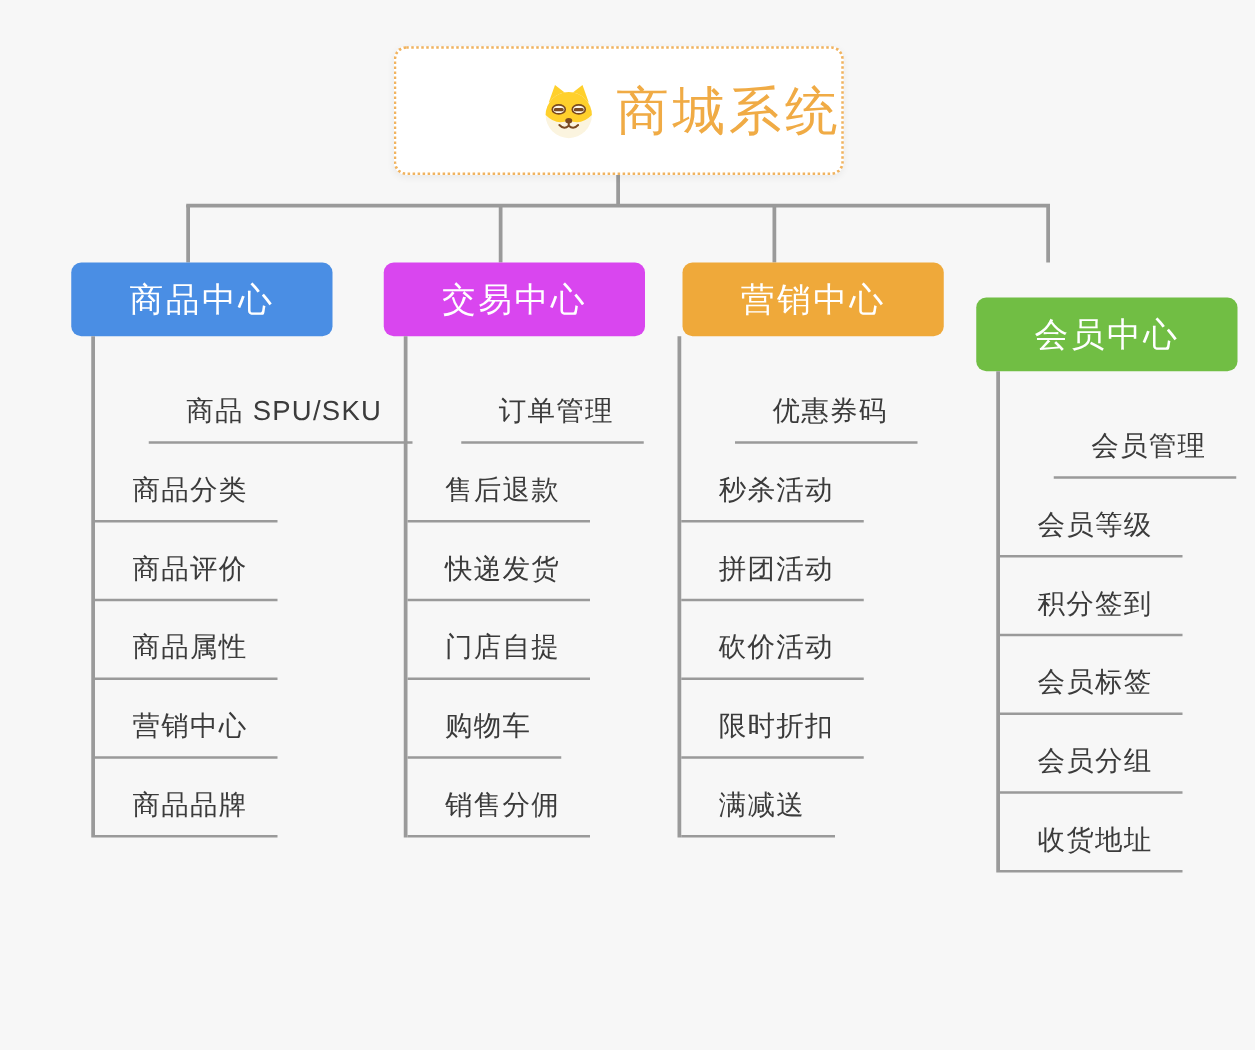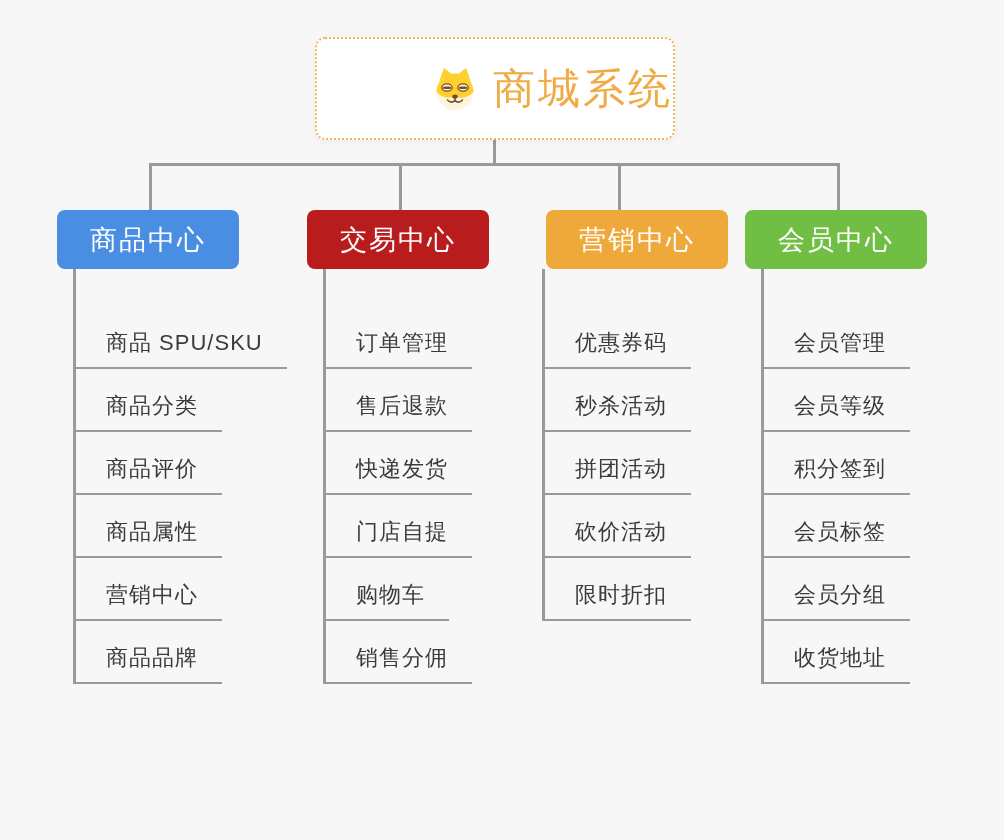--- a/index.html
+++ b/index.html
@@ -44,44 +44,44 @@
     color: #f0ab45;
     font-weight: 500;
     white-space: nowrap;
   }
   .dog-icon { width: 48px; height: 48px; display: block; }
   
   .branch { position: absolute; top: 210px; width: 187px; }
   .branch.b1 { left: 57px; }
   .branch.b2 { left: 307px; }
   .branch.b3 { left: 526px; }
-  .branch.b4 { left: 745px; }
+  .branch.b4 { left: 781px; margin-top: 28px; }
   .branch-head {
-    width: 182px; height: 59px;
+    width: 209px; height: 59px;
     border-radius: 8px;
     color: #ffffff;
     font-size: 27px;
     letter-spacing: 2px;
     display: flex;
     align-items: center;
     justify-content: center;
     white-space: nowrap;
   }
   .children {
     margin-left: 16px;
     width: max-content;
     border-left: 3px solid var(--line, #9a9a9a);
   }
   .leaf {
     height: 63px;
     width: max-content;
     display: flex;
     align-items: flex-end;
   }
-  .leaf:first-child { height: 100px; }
+  .leaf:first-child { height: 86px; padding-left: 43px; }
   .leaf-inner {
     border-bottom: 2px solid var(--line, #9a9a9a);
     padding: 0 24px 9px 30px;
     font-size: 22px;
     letter-spacing: 1px;
     color: #3b3b3b;
     white-space: nowrap;
   }
 </style>
 </head>
@@ -130,21 +130,21 @@
       <div class="leaf">
           <span class="leaf-inner">营销中心</span>
         </div>
       <div class="leaf">
           <span class="leaf-inner">商品品牌</span>
         </div>
     </div>
   </div>
 
   <div class="branch b2">
-    <div class="branch-head" style="background: #b91c1c;">交易中心</div>
+    <div class="branch-head" style="background: #d946ef;">交易中心</div>
     <div class="children">
       <div class="leaf">
           <span class="leaf-inner">订单管理</span>
         </div>
       <div class="leaf">
           <span class="leaf-inner">售后退款</span>
         </div>
       <div class="leaf">
           <span class="leaf-inner">快递发货</span>
         </div>
@@ -171,20 +171,23 @@
         </div>
       <div class="leaf">
           <span class="leaf-inner">拼团活动</span>
         </div>
       <div class="leaf">
           <span class="leaf-inner">砍价活动</span>
         </div>
       <div class="leaf">
           <span class="leaf-inner">限时折扣</span>
         </div>
+      <div class="leaf">
+          <span class="leaf-inner">满减送</span>
+        </div>
     </div>
   </div>
 
   <div class="branch b4">
     <div class="branch-head" style="background: rgb(113, 190, 68);">会员中心</div>
     <div class="children">
       <div class="leaf">
           <span class="leaf-inner">会员管理</span>
         </div>
       <div class="leaf">

